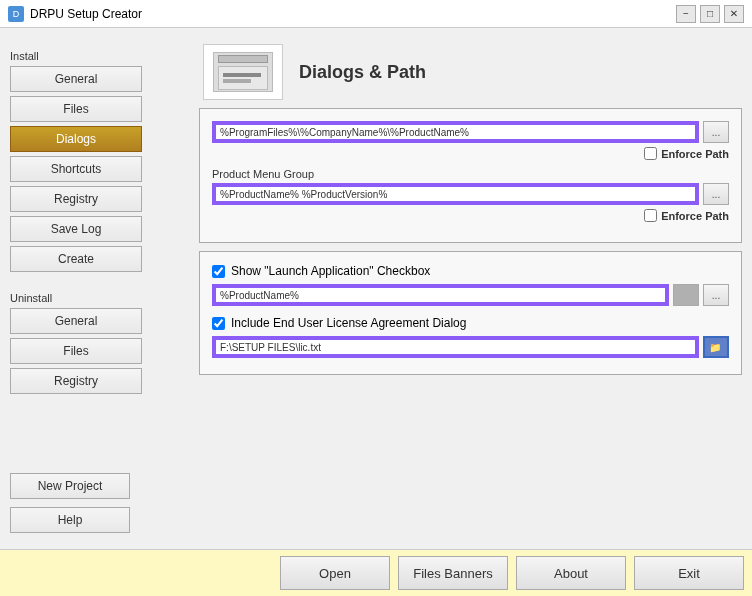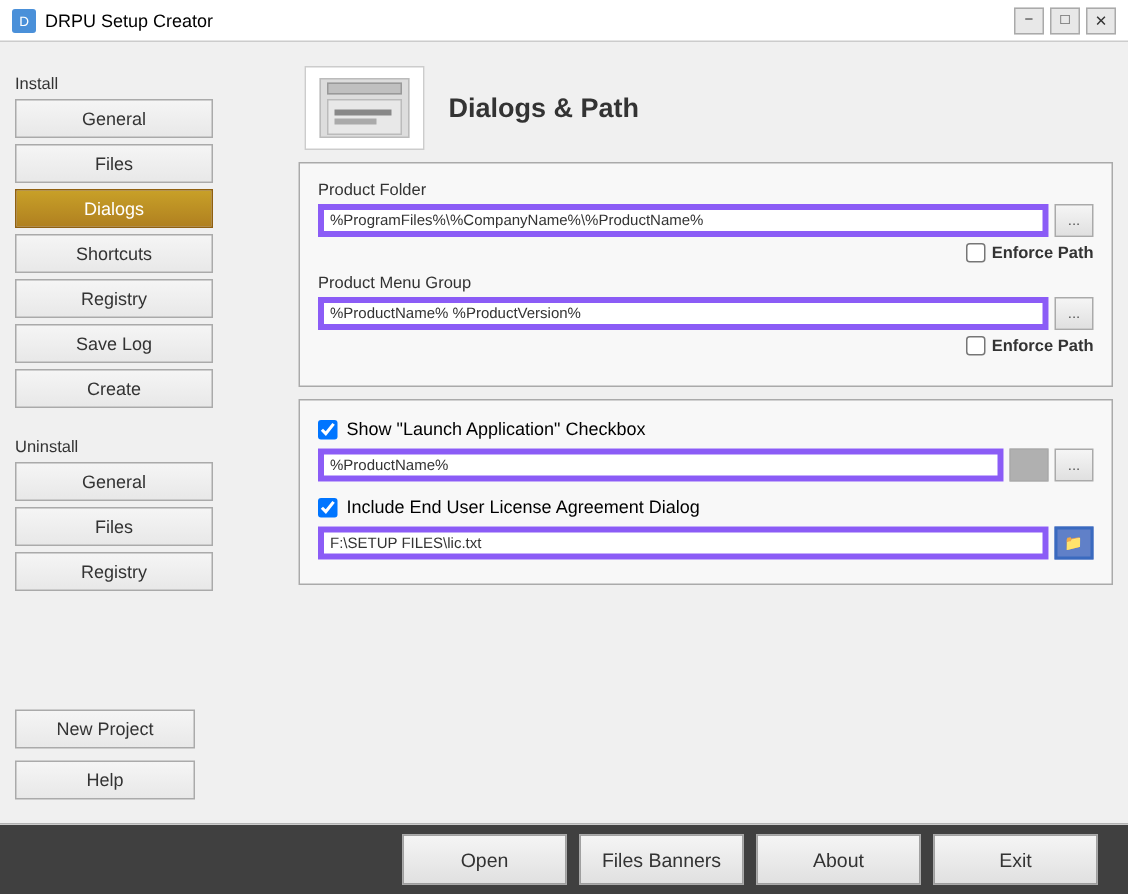--- a/index.html
+++ b/index.html
@@ -203,23 +203,23 @@
       display: flex;
       align-items: center;
       justify-content: center;
     }
 
     
     .footer-bar {
       display: flex;
       align-items: center;
       justify-content: flex-end;
-      padding: 6px 20px;
+      padding: 6px 8px;
       border-top: 1px solid #ccc;
-      background: #404040;
+      background: #fef9c3;
       gap: 8px;
     }
 
     .footer-btn {
       width: 110px;
       height: 34px;
       background: linear-gradient(to bottom, #f5f5f5, #e0e0e0);
       border: 1px solid #aaa;
       cursor: pointer;
       font-size: 13px;
@@ -308,21 +308,20 @@
             <div style="width:50px;height:24px;background:#e8e8e8;border:1px solid #bbb;display:flex;flex-direction:column;justify-content:center;gap:2px;padding:2px 4px;">
               <div style="width:38px;height:4px;background:#888;"></div>
               <div style="width:28px;height:4px;background:#aaa;"></div>
             </div>
           </div>
         </div>
         <div class="main-header-title">Dialogs &amp; Path</div>
       </div>
 
       <div class="panel-box">
-        <div class="field-label">Product Folder</div>
         <div class="field-row">
           <input class="text-input" type="text" value="%ProgramFiles%\%CompanyName%\%ProductName%" style="">
           <button class="browse-btn">...</button>
         </div>
         <div class="enforce-row">
           <input type="checkbox" style="">
           <span class="enforce-label">Enforce Path</span>
         </div>
 
         <div class="field-label">Product Menu Group</div>

